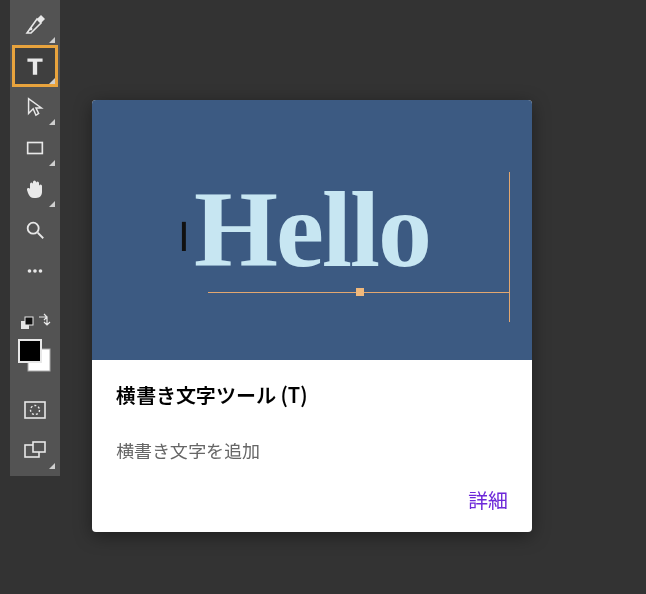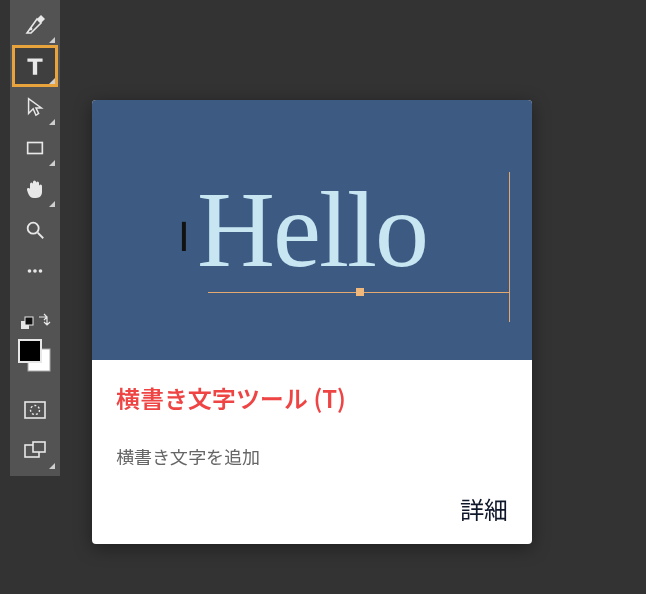--- a/index.html
+++ b/index.html
@@ -60,21 +60,21 @@
     height: 260px;
     background: #3c5a82;
     position: relative;
     display: flex;
     align-items: center;
     justify-content: center;
   }
   .preview-text {
     font-family: Georgia, "Times New Roman", serif;
     font-size: 108px;
-    font-weight: 400;
+    font-weight: 700;
     color: #c7e6f2;
     letter-spacing: -2px;
     position: relative;
     line-height: 1;
   }
   .baseline {
     position: absolute;
     left: 116px;
     right: 22px;
     height: 1px;
@@ -101,37 +101,37 @@
     left: 86px;
     top: 114px;
     font-size: 40px;
     color: #111;
     font-family: serif;
   }
   .tooltip-body {
     padding: 20px 24px 16px 24px;
   }
   .tooltip-title {
-    font-size: 24px;
+    font-size: 20px;
     font-weight: 600;
-    color: #ef4444;
+    color: #000000;
     margin-bottom: 16px;
   }
   .tooltip-desc {
     font-size: 18px;
     color: #666;
     margin-top: 28px;
   }
   .tooltip-footer {
     padding: 6px 24px 18px 24px;
     text-align: right;
   }
   .learn-link {
-    color: #0f172a;
-    font-size: 24px;
+    color: #6d28d9;
+    font-size: 20px;
     cursor: pointer;
   }
 </style>
 </head>
 <body>
 
 <div class="toolbar">
 
   <div class="tool">
     <svg width="24" height="24" viewBox="0 0 24 24">

